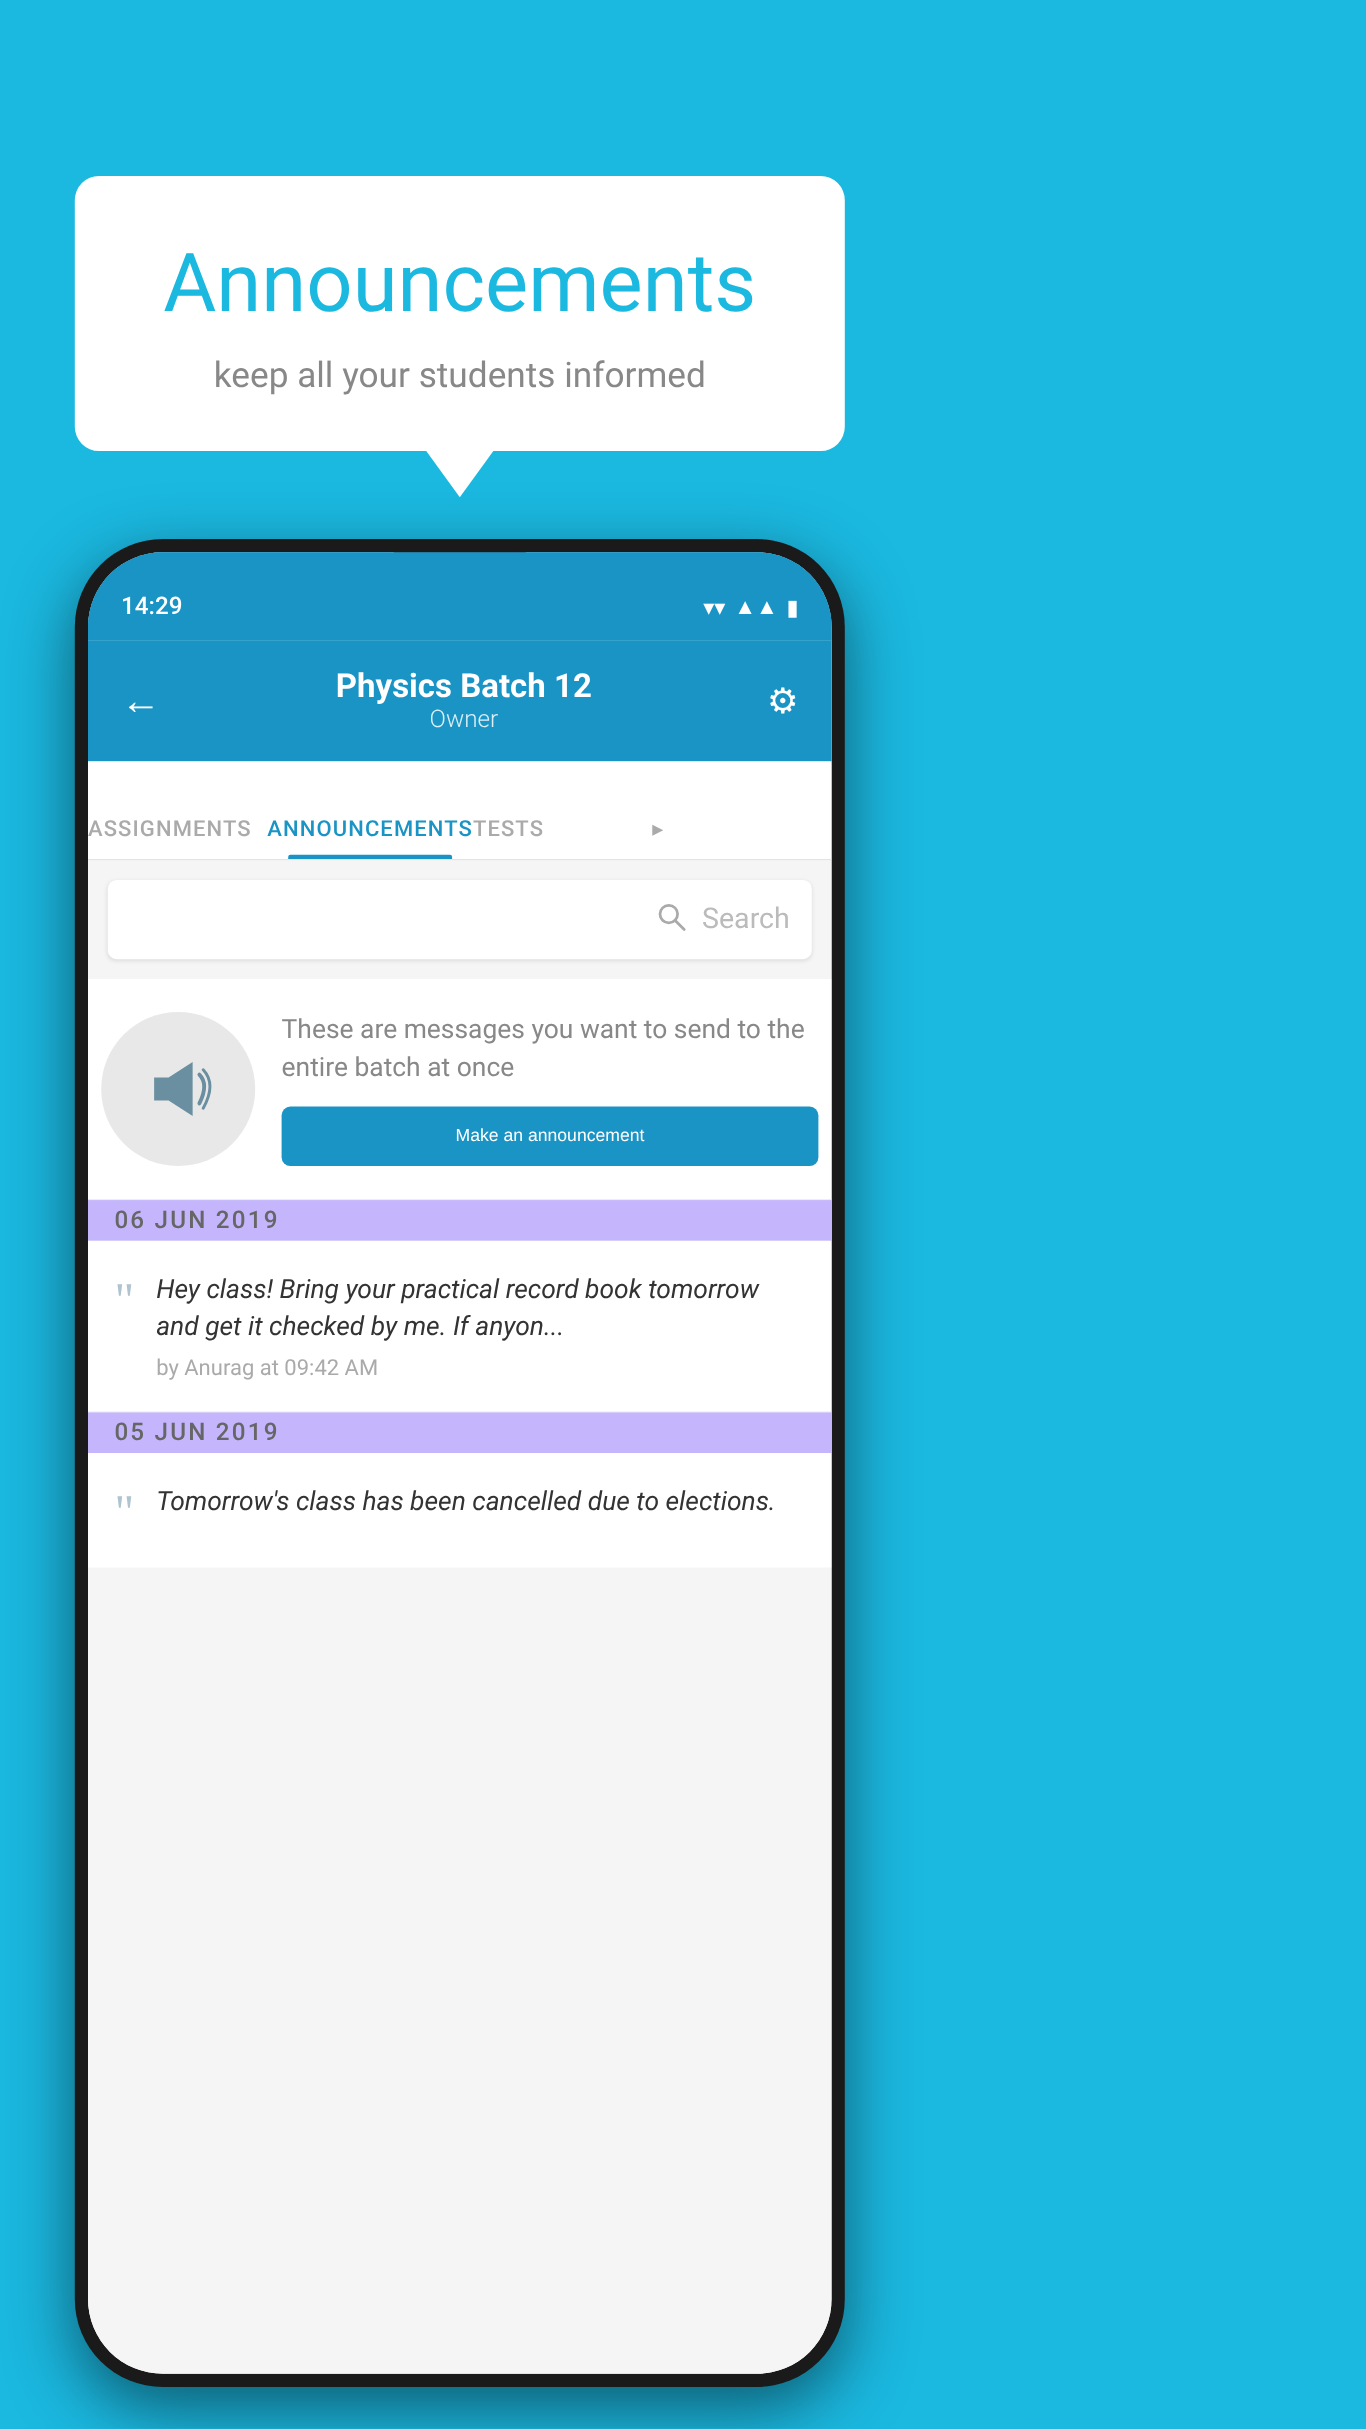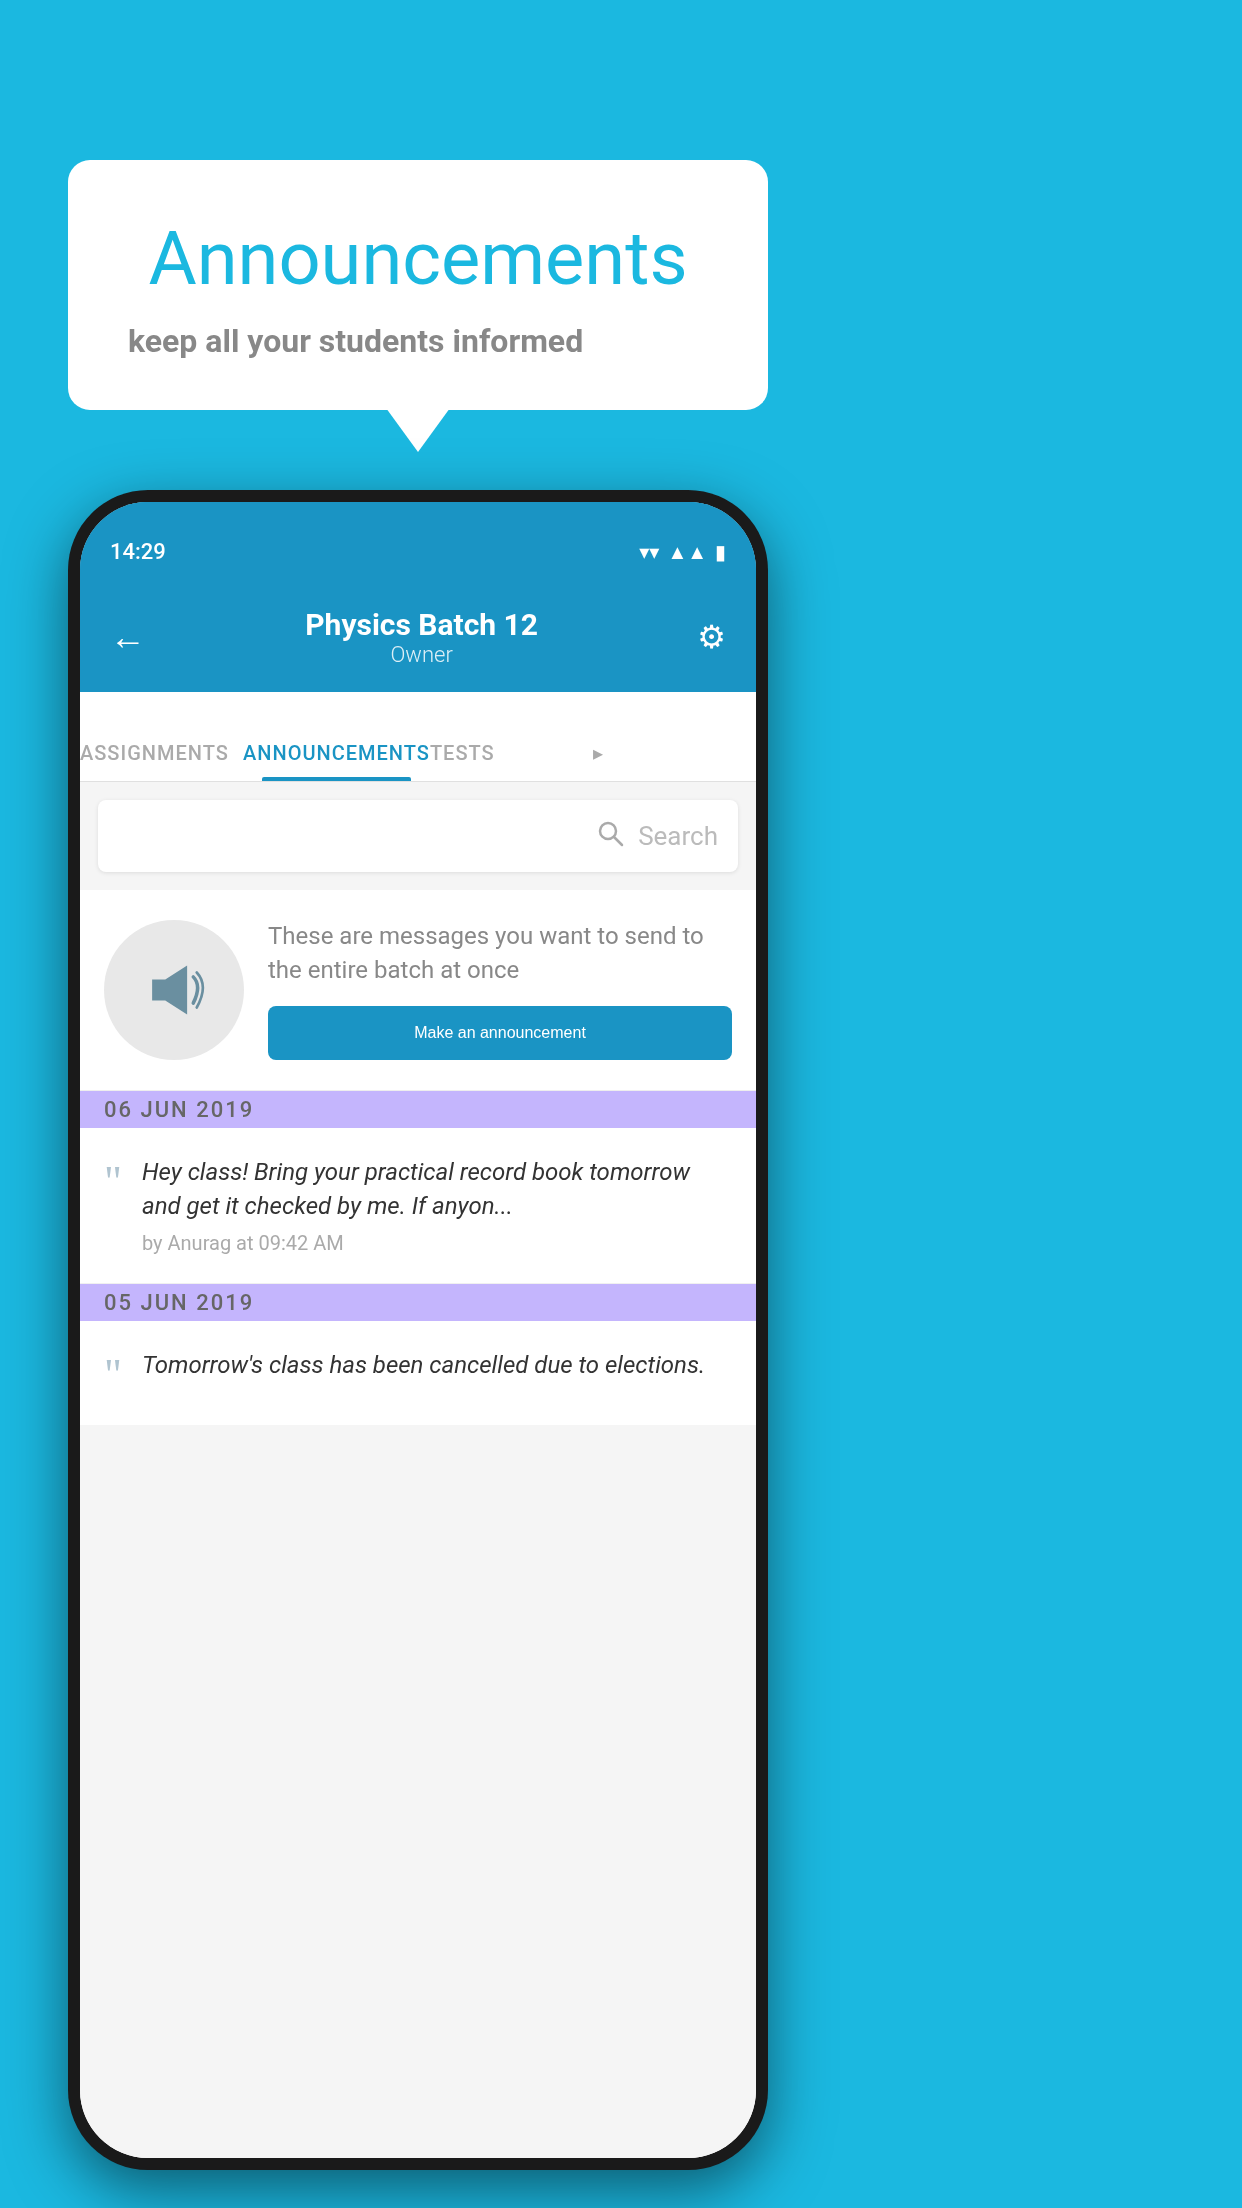--- a/index.html
+++ b/index.html
@@ -45,21 +45,22 @@
       font-size: 74px;
       color: #1bb8e0;
       font-weight: 400;
       text-align: center;
       margin-bottom: 20px;
     }
 
     .speech-bubble-subtitle {
       font-size: 32px;
       color: #888;
-      font-weight: 700;
+      text-align: center;
+      font-weight: 400;
     }
 
     
     .phone-wrapper {
       position: absolute;
       top: 490px;
       left: 68px;
       width: 700px;
       height: 1680px;
     }
@@ -281,21 +282,21 @@
 
     .search-placeholder {
       color: #bbb;
       font-size: 26px;
     }
 
     
     .promo-card {
       background: white;
       margin: 18px 0 0 0;
-      padding: 30px 24px;
+      padding: 30px 12px;
       display: flex;
       align-items: center;
       gap: 24px;
       border-bottom: 1px solid #eee;
     }
 
     .promo-icon-circle {
       width: 140px;
       height: 140px;
       border-radius: 50%;

